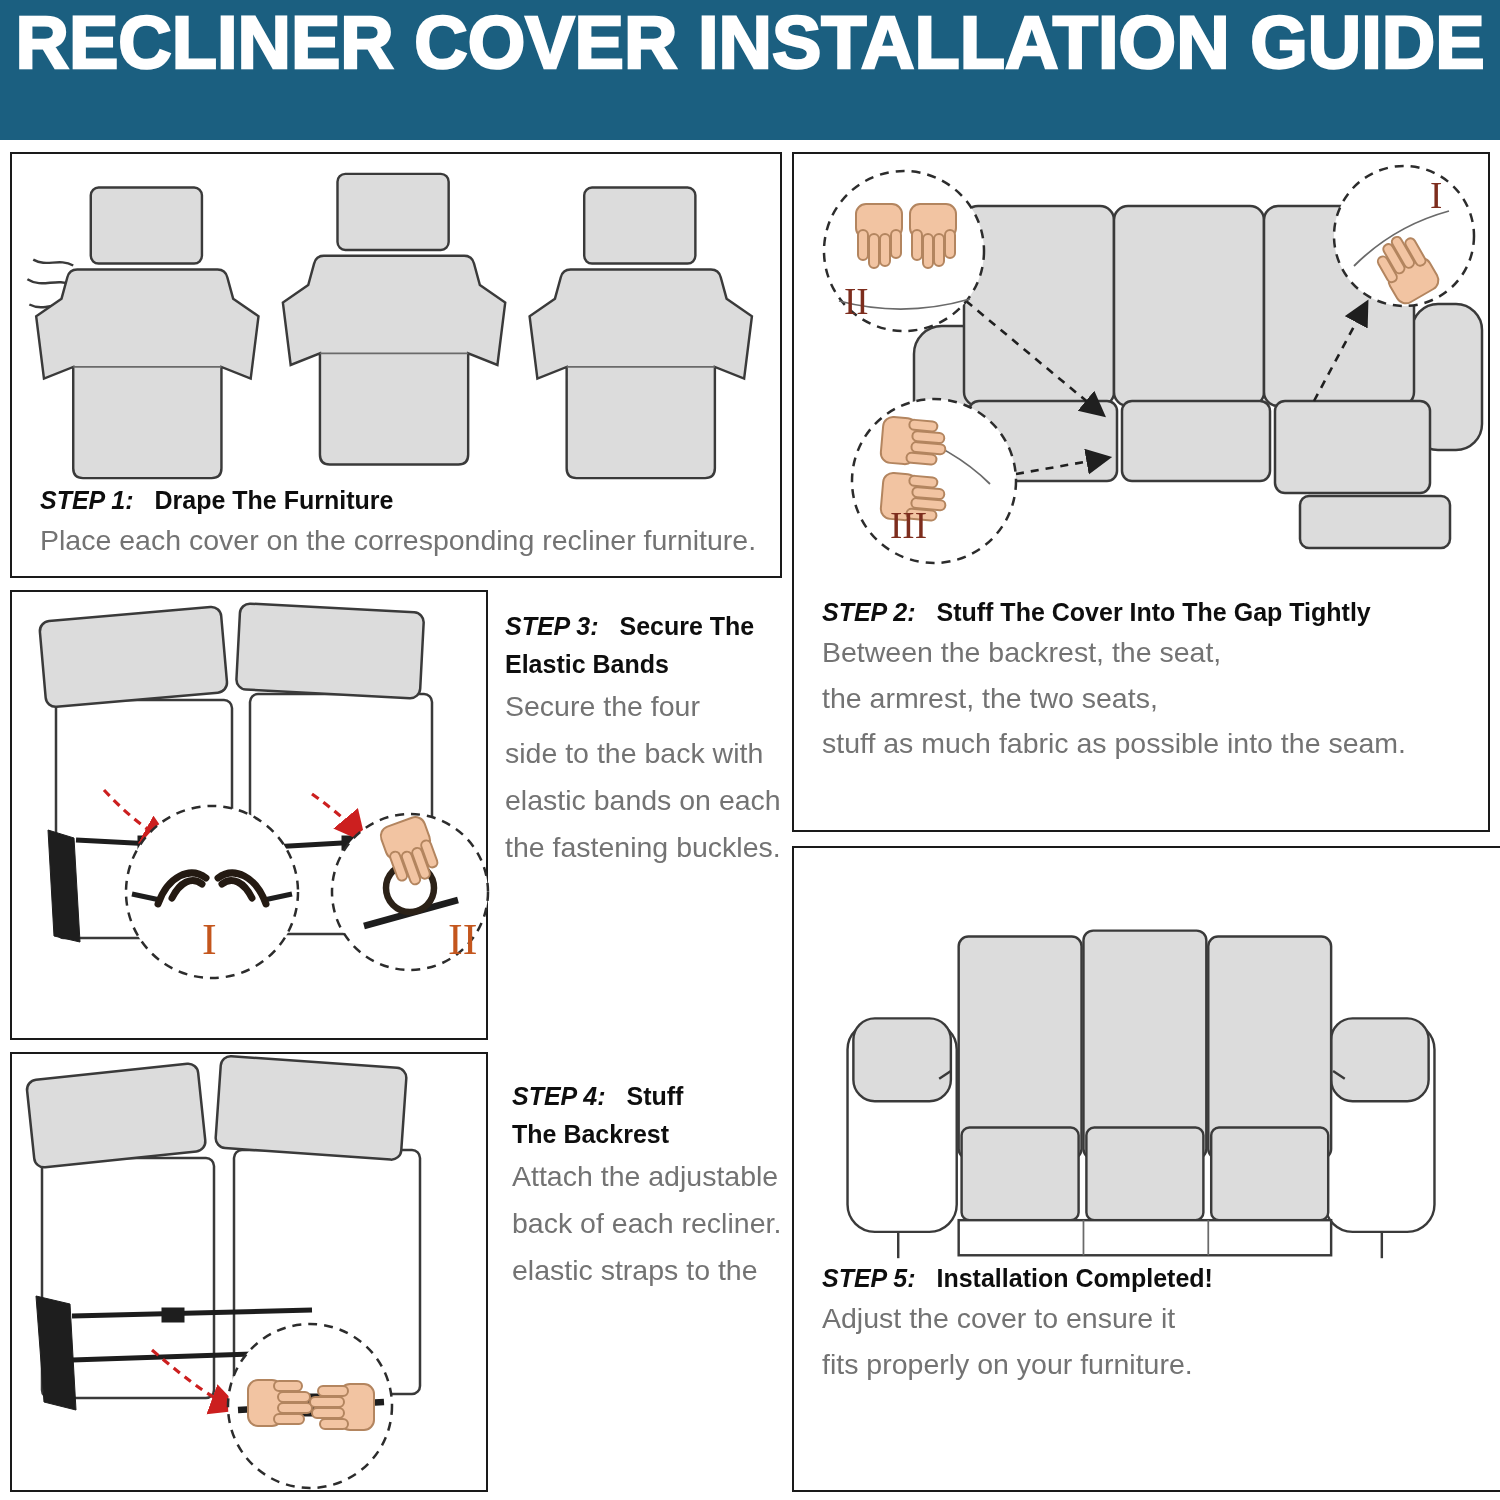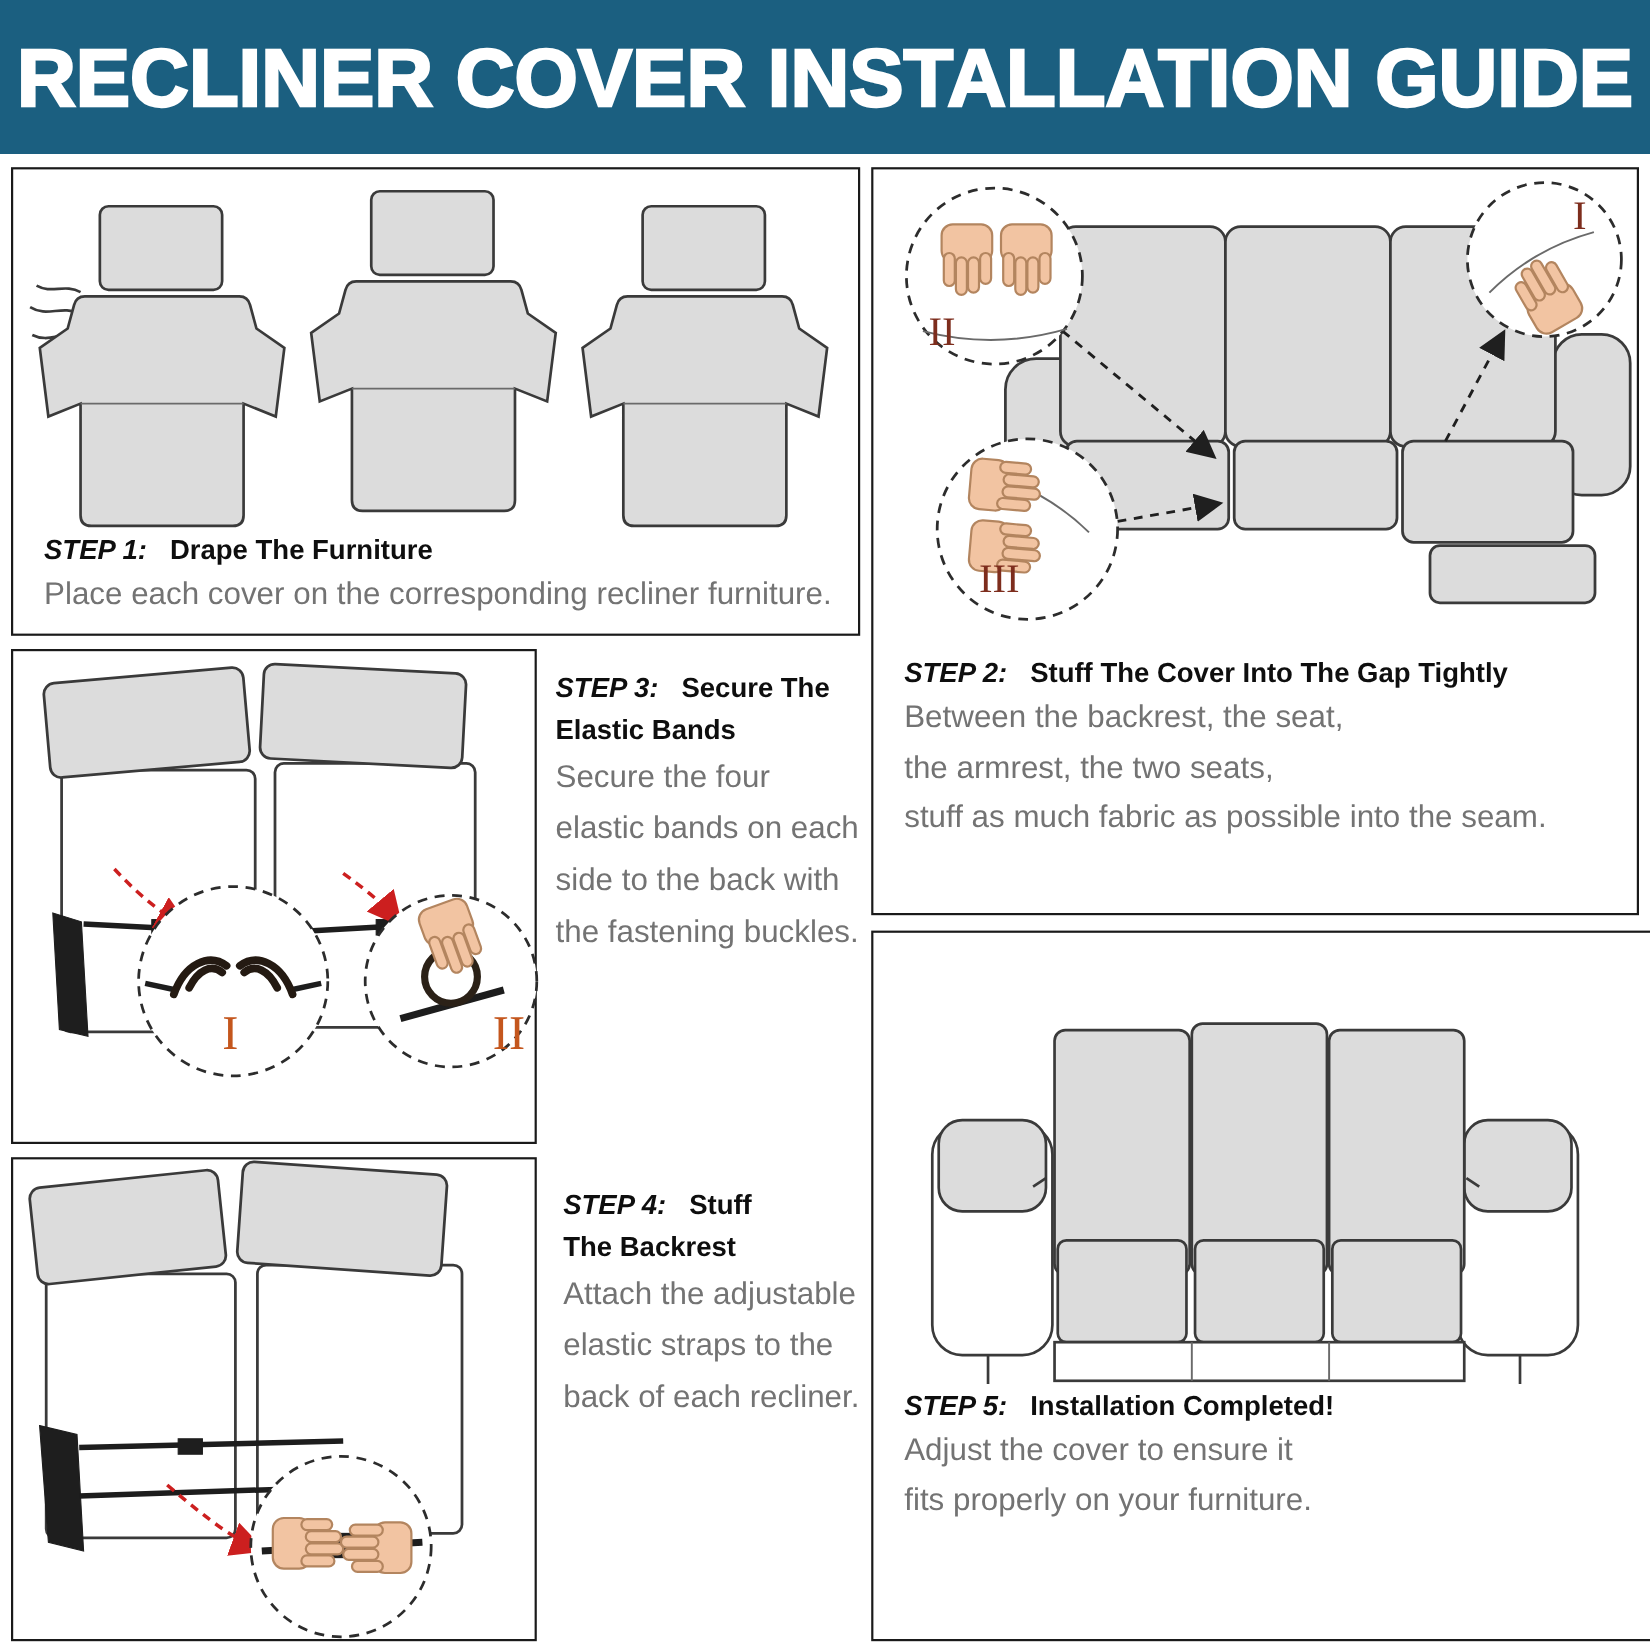--- a/index.html
+++ b/index.html
@@ -1,21 +1,21 @@
 <!DOCTYPE html>
 <html><head>
 <meta charset="utf-8">
 <style>
   *{margin:0;padding:0;box-sizing:border-box}
   html,body{width:1500px;height:1500px;background:#fff;
     font-family:"Liberation Sans","DejaVu Sans",sans-serif;color:#141414}
   .page{position:absolute;inset:0;width:1500px;height:1500px;overflow:hidden}
 
   .banner{position:absolute;left:0;top:0;width:1500px;height:140px;background:#1b5f80;
-    display:flex;align-items:center;justify-content:center}
+    display:flex;align-items:flex-start;justify-content:center}
   .banner h1{color:#fff;font-size:74px;font-weight:800;letter-spacing:0;
     -webkit-text-stroke:2.5px #fff;white-space:nowrap}
 
   .panel{position:absolute;border:2px solid #1a1a1a;background:#fff}
   .p-step1{left:10px;top:152px;width:772px;height:426px}
   .p-step2{left:792px;top:152px;width:698px;height:680px}
   .p-step3{left:10px;top:590px;width:478px;height:450px}
   .p-step4{left:10px;top:1052px;width:478px;height:440px}
   .p-step5{left:792px;top:846px;width:735px;height:646px}
 
@@ -208,22 +208,22 @@
     </svg>
   </section>
 
   <div class="caption txt-step3">
     <p class="step-head">
       <span class="step-label">STEP 3:</span>
       <span>Secure The</span>
     </p>
     <p class="step-head">Elastic Bands</p>
     <p class="body-text">Secure the four</p>
+    <p class="body-text">side to the back with</p>
     <p class="body-text">elastic bands on each</p>
-    <p class="body-text">side to the back with</p>
     <p class="body-text">the fastening buckles.</p>
   </div>
 
   <section class="panel p-step4">
     <svg viewBox="0 0 474 438" style="left:0;top:0;width:474px;height:438px">
       <defs>
         <g id="handD4">
           <rect x="0" y="0" width="46" height="34" rx="10" class="hand"></rect>
           <rect x="2" y="26" width="10" height="30" rx="5" class="hand"></rect>
           <rect x="13" y="30" width="10" height="34" rx="5" class="hand"></rect>
@@ -262,22 +262,22 @@
     </svg>
   </section>
 
   <div class="caption txt-step4">
     <p class="step-head">
       <span class="step-label">STEP 4:</span>
       <span>Stuff</span>
     </p>
     <p class="step-head">The Backrest</p>
     <p class="body-text">Attach the adjustable</p>
+    <p class="body-text">back of each recliner.</p>
     <p class="body-text">elastic straps to the</p>
-    <p class="body-text">back of each recliner.</p>
   </div>
 
   <section class="panel p-step5">
     <svg viewBox="0 0 694 400" style="left:0;top:28px;width:694px;height:390px">
       <g>
         <rect x="46" y="150" width="112" height="215" rx="28" class="wfill"></rect>
         <rect x="536" y="150" width="112" height="215" rx="28" class="wfill"></rect>
         <rect x="52" y="146" width="100" height="85" rx="22" class="gfill"></rect>
         <rect x="542" y="146" width="100" height="85" rx="22" class="gfill"></rect>
         <rect x="160" y="62" width="126" height="228" rx="10" class="gfill"></rect>

